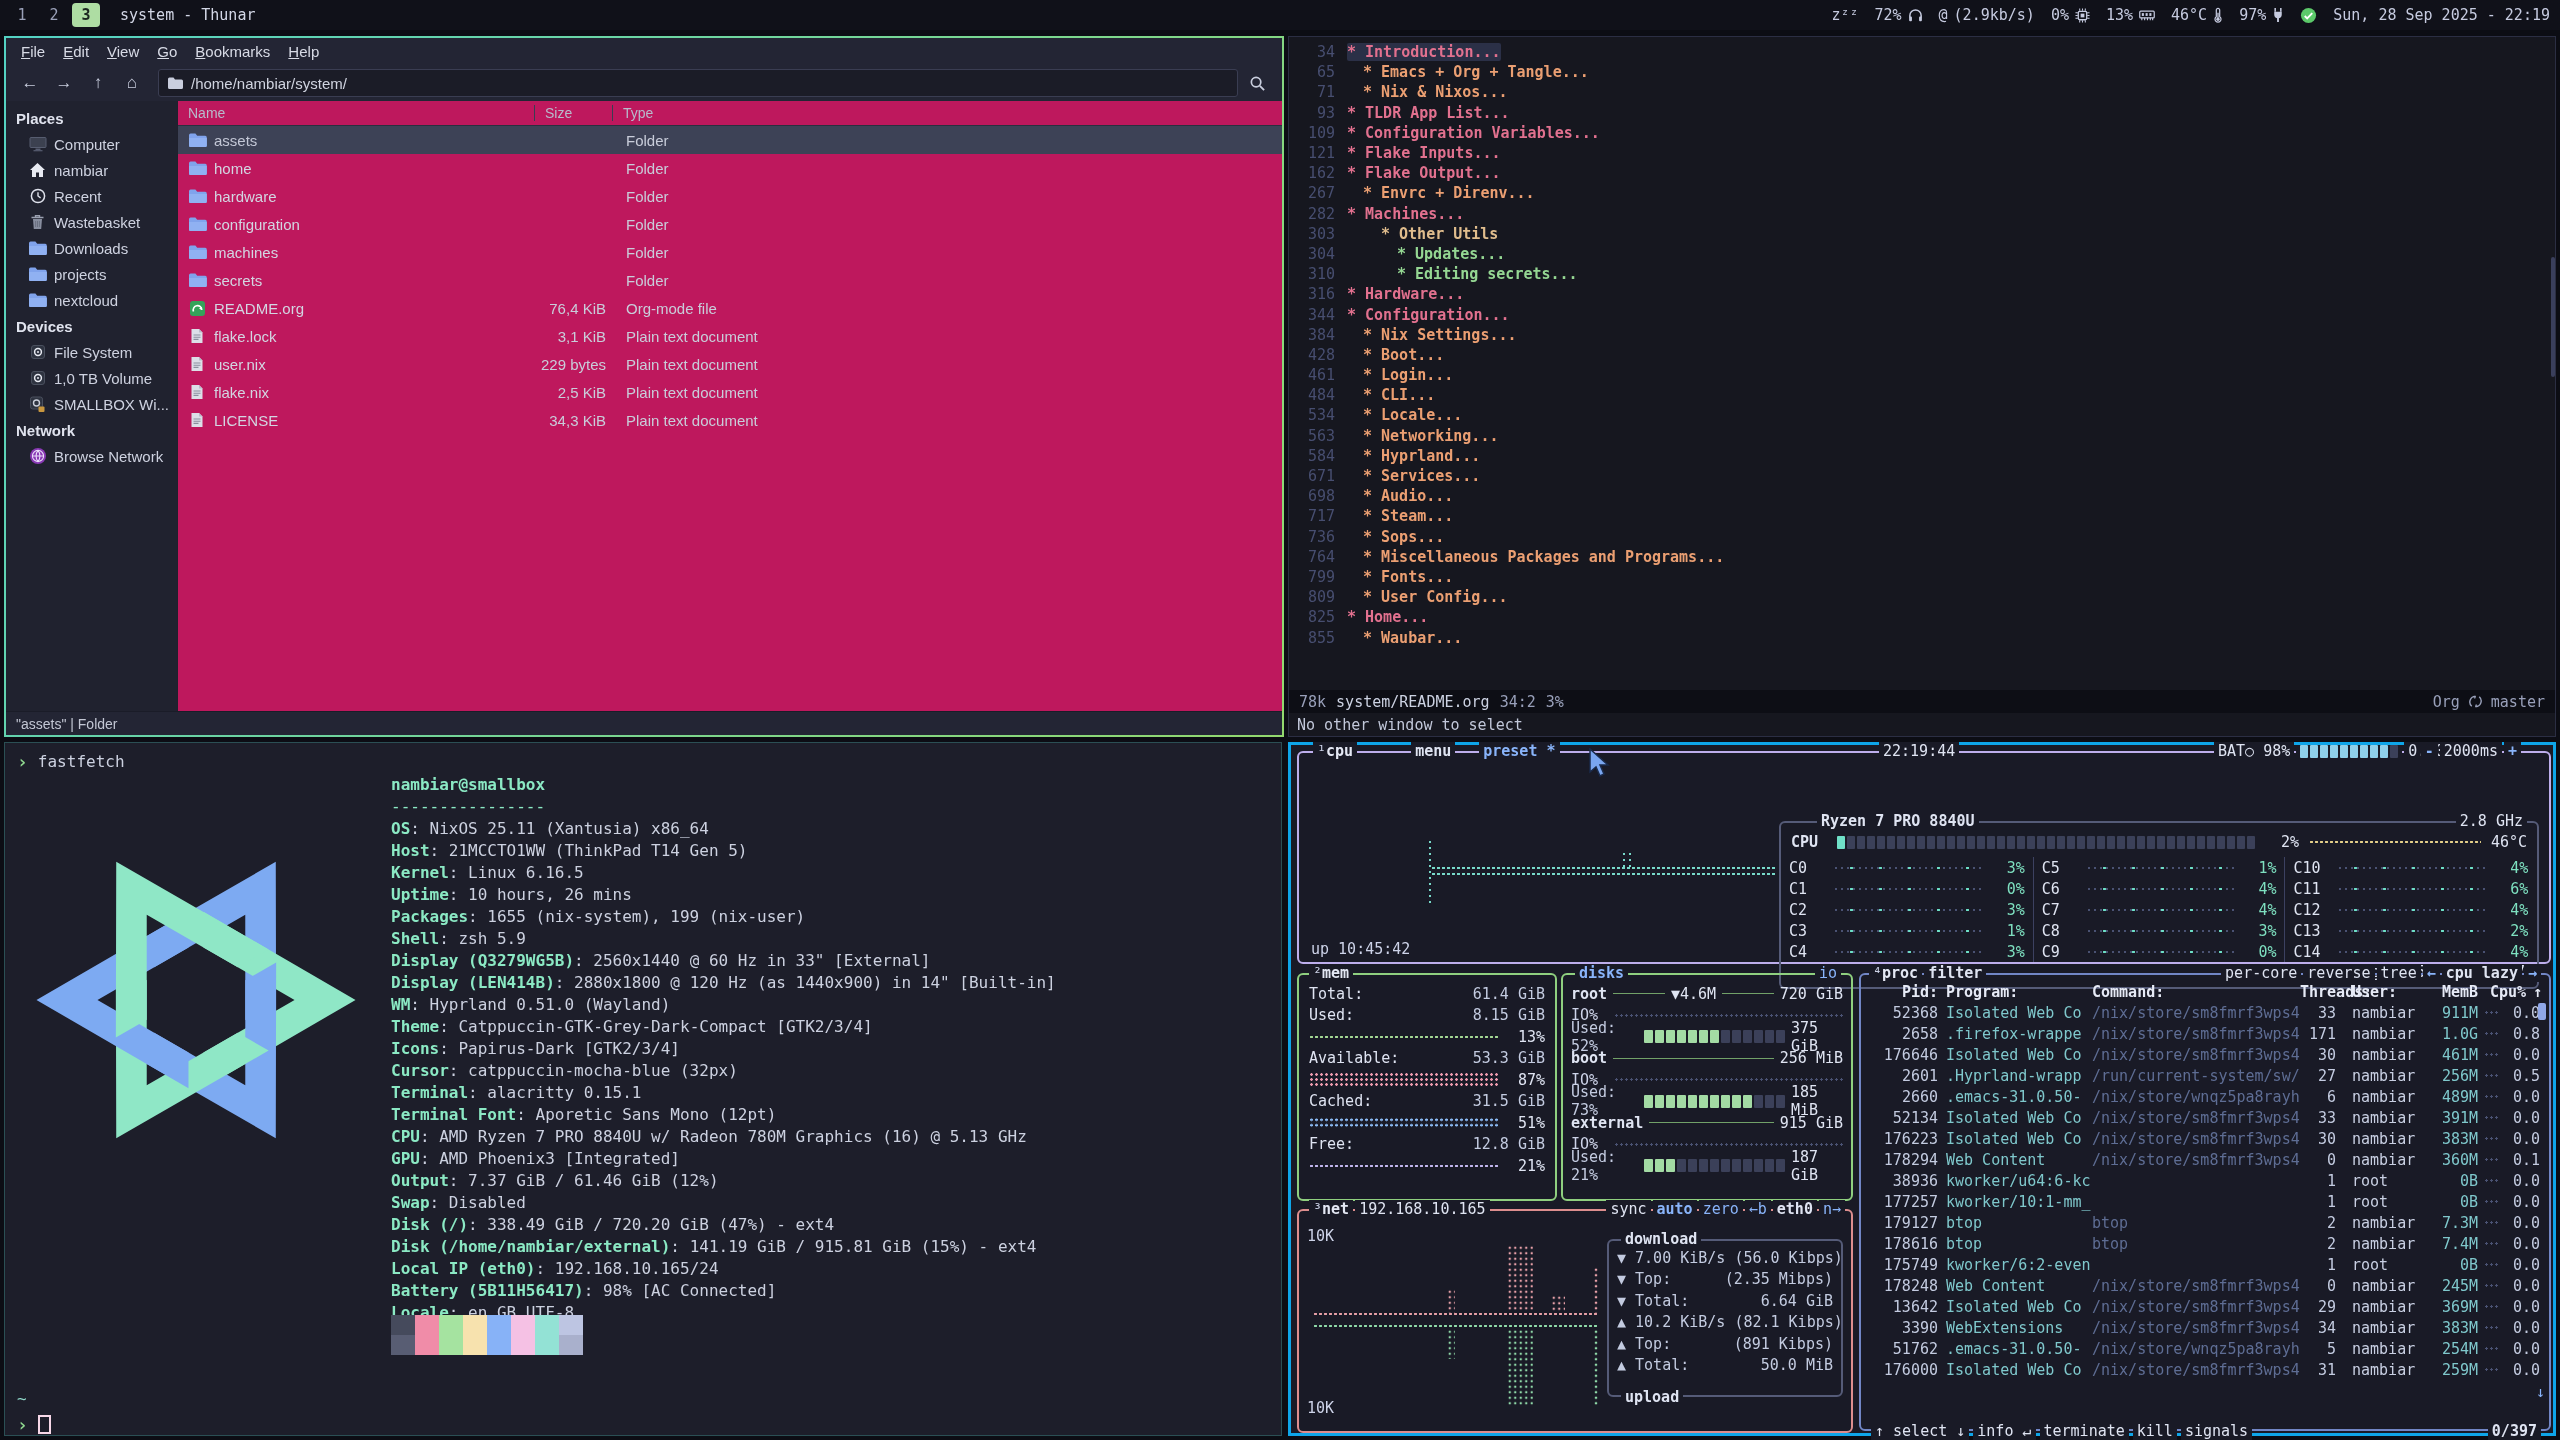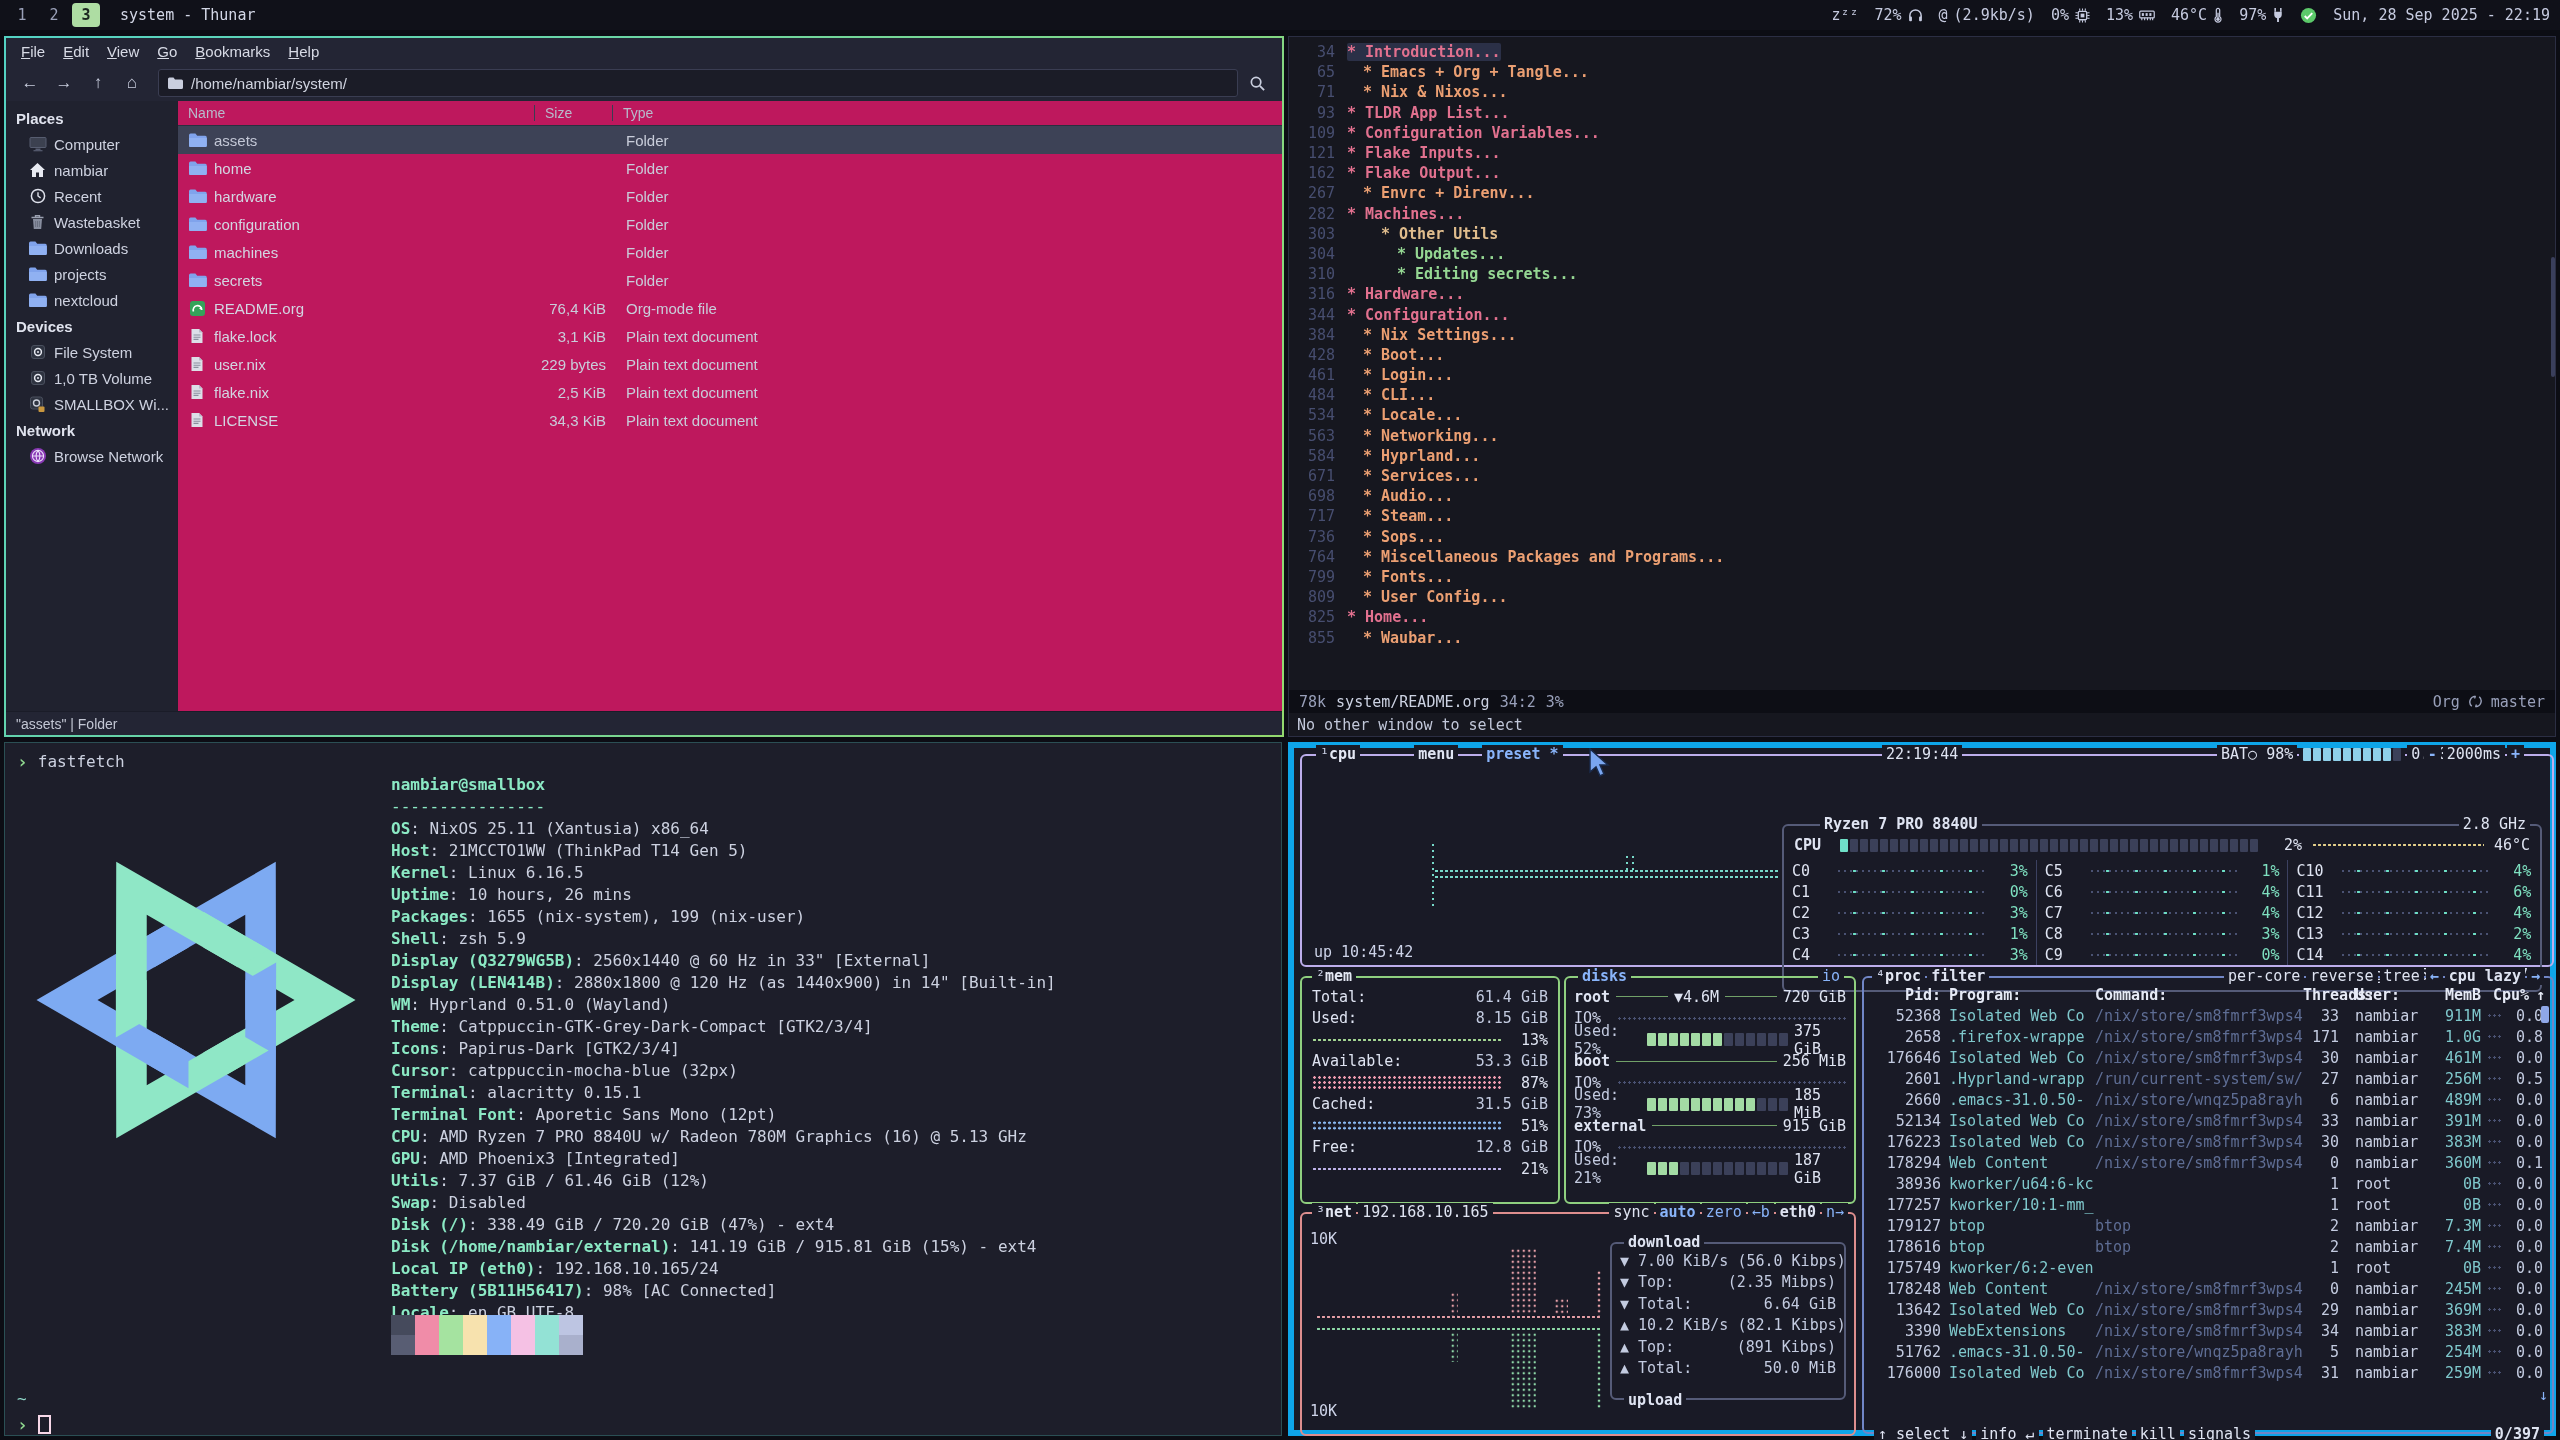--- a/index.html
+++ b/index.html
@@ -93,21 +93,21 @@
   .fsepline{color:#8be9c4;}
   #swatches{position:absolute;left:386px;top:572px;}
   .swrow{display:flex;}
   .sw{width:24px;height:20px;}
   #term-tail{position:absolute;left:12px;top:646px;}
   #term-tilde{color:#8fd7c9;height:22px;}
   #term-prompt2{display:flex;align-items:center;gap:10px;height:26px;}
   .cursor-box{width:13px;height:19px;border:2px solid #f7d8e8;display:inline-block;}
 
   
-  #btop{left:1288px;top:742px;width:1268px;height:694px;background:#191a26;border:6px solid #0ea5e9;
+  #btop{left:1288px;top:742px;width:1268px;height:694px;background:#191a26;border:3px solid #0ea5e9;
         font-family:"DejaVu Sans Mono",monospace;font-size:15px;color:#c3cbe0;}
   .bbox{position:absolute;border-radius:6px;}
   .btitle{position:absolute;top:-11px;display:flex;align-items:center;gap:2px;}
   .btag{background:#191a26;padding:0 4px;white-space:pre;}
   .bname{font-weight:bold;color:#e4e8f4;}
   .bnum{color:#cdd3e8;}
   .bblue{color:#89b4fa;}
   .bwhite{color:#dfe4f2;}
   .bbold{font-weight:bold;}
   #cpu-box{left:6px;top:6px;width:1254px;height:213px;border:2px solid #bdaeec;}
@@ -619,21 +619,21 @@
       <div class="fline"><span class="flabel">Display (Q3279WG5B)</span><span>: </span><span>2560x1440 @ 60 Hz in 33" [External]</span></div>
       <div class="fline"><span class="flabel">Display (LEN414B)</span><span>: </span><span>2880x1800 @ 120 Hz (as 1440x900) in 14" [Built-in]</span></div>
       <div class="fline"><span class="flabel">WM</span><span>: </span><span>Hyprland 0.51.0 (Wayland)</span></div>
       <div class="fline"><span class="flabel">Theme</span><span>: </span><span>Catppuccin-GTK-Grey-Dark-Compact [GTK2/3/4]</span></div>
       <div class="fline"><span class="flabel">Icons</span><span>: </span><span>Papirus-Dark [GTK2/3/4]</span></div>
       <div class="fline"><span class="flabel">Cursor</span><span>: </span><span>catppuccin-mocha-blue (32px)</span></div>
       <div class="fline"><span class="flabel">Terminal</span><span>: </span><span>alacritty 0.15.1</span></div>
       <div class="fline"><span class="flabel">Terminal Font</span><span>: </span><span>Aporetic Sans Mono (12pt)</span></div>
       <div class="fline"><span class="flabel">CPU</span><span>: </span><span>AMD Ryzen 7 PRO 8840U w/ Radeon 780M Graphics (16) @ 5.13 GHz</span></div>
       <div class="fline"><span class="flabel">GPU</span><span>: </span><span>AMD Phoenix3 [Integrated]</span></div>
-      <div class="fline"><span class="flabel">Utils</span><span>: </span><span>7.37 GiB / 61.46 GiB (12%)</span></div>
+      <div class="fline"><span class="flabel">Output</span><span>: </span><span>7.37 GiB / 61.46 GiB (12%)</span></div>
       <div class="fline"><span class="flabel">Swap</span><span>: </span><span>Disabled</span></div>
       <div class="fline"><span class="flabel">Disk (/)</span><span>: </span><span>338.49 GiB / 720.20 GiB (47%) - ext4</span></div>
       <div class="fline"><span class="flabel">Disk (/home/nambiar/external)</span><span>: </span><span>141.19 GiB / 915.81 GiB (15%) - ext4</span></div>
       <div class="fline"><span class="flabel">Local IP (eth0)</span><span>: </span><span>192.168.10.165/24</span></div>
       <div class="fline"><span class="flabel">Battery (5B11H56417)</span><span>: </span><span>98% [AC Connected]</span></div>
       <div class="fline"><span class="flabel">Locale</span><span>: </span><span>en_GB.UTF-8</span></div>
     </div>
   <div id="swatches">
       <div class="swrow">
         <div class="sw" style="background: rgb(69, 74, 92);"></div>

